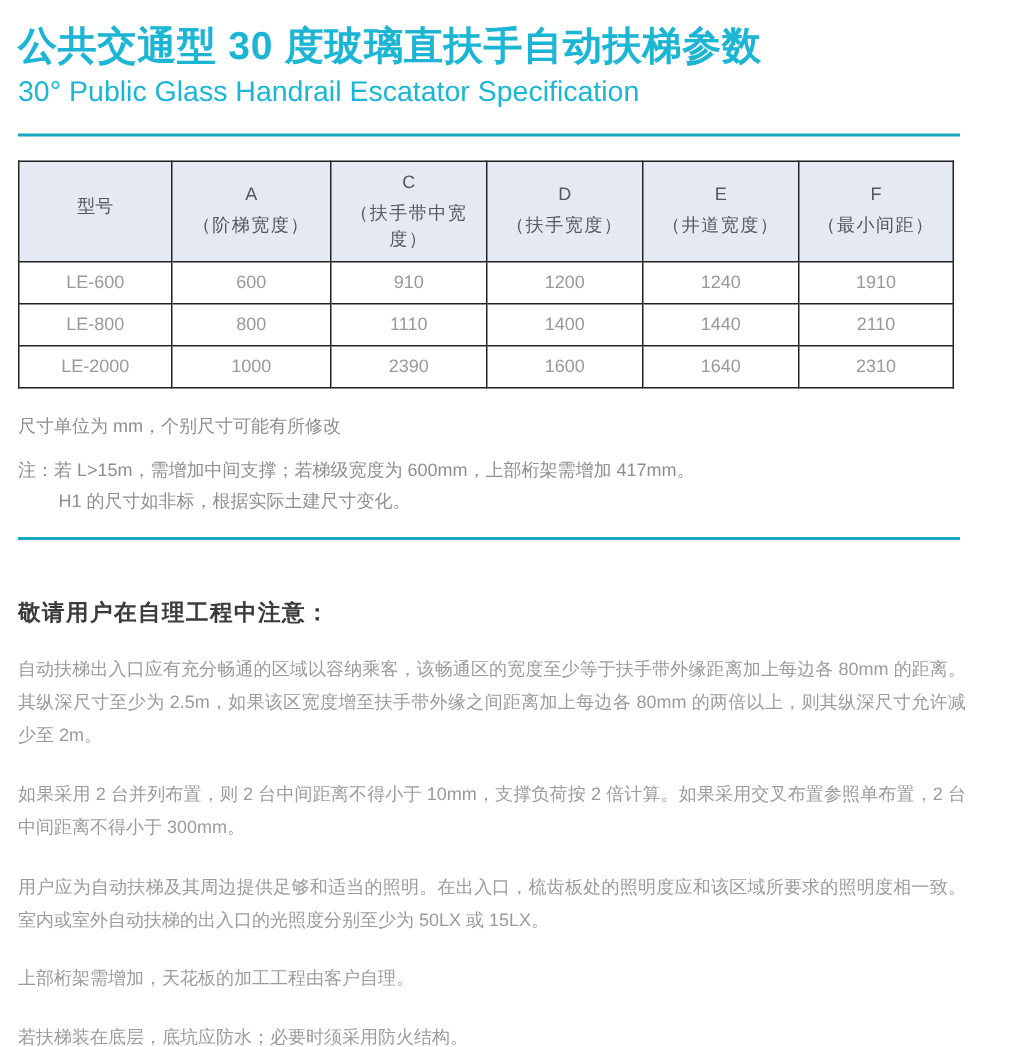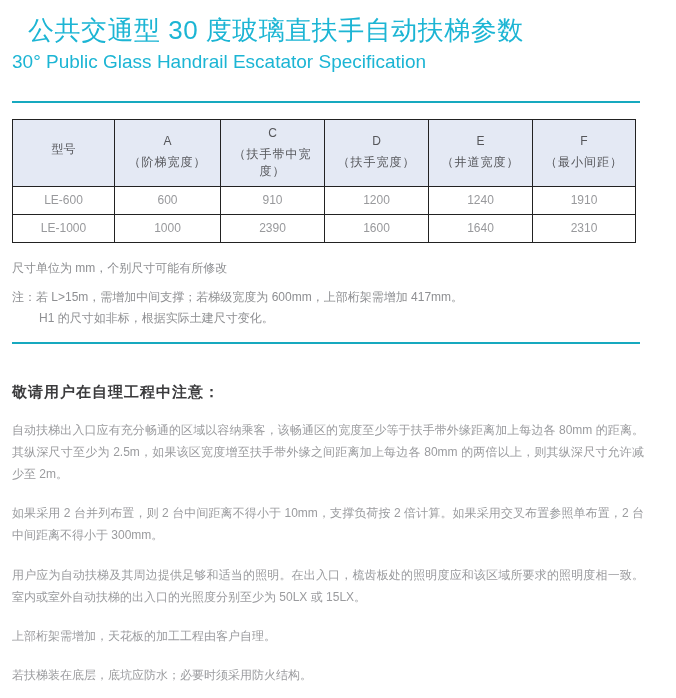--- a/index.html
+++ b/index.html
@@ -16,26 +16,26 @@
   *{box-sizing:border-box;}
   html,body{margin:0;padding:0;}
   body{
     width:676px;height:698px;background:#ffffff;
     font-family:"Liberation Sans", sans-serif;
     -webkit-font-smoothing:antialiased;
   }
   .page{padding:12px 18px 0 12px;}
 
   .title{
-    margin:4px 0 5px 16px;
-    font-size:26px;line-height:1.15;font-weight:400;
+    margin:4px 0 5px 0;
+    font-size:26px;line-height:1.15;font-weight:700;
     color:var(--accent);letter-spacing:0.5px;
   }
   .subtitle{
-    margin:0 0 27px 0;
+    margin:0 0 15px 0;
     font-size:19px;line-height:1.2;font-weight:400;
     color:var(--accent);
   }
   .rule{
     width:628px;height:2px;background:var(--rule);
     border:none;margin:0;
   }
 
   table.spec{
     width:623px;border-collapse:collapse;margin-top:16px;
@@ -127,21 +127,29 @@
     <tbody>
       <tr>
         <td>LE-600</td>
         <td>600</td>
         <td>910</td>
         <td>1200</td>
         <td>1240</td>
         <td>1910</td>
       </tr>
       <tr>
-        <td>LE-1000</td>
+        <td>LE-800</td>
+        <td>800</td>
+        <td>1110</td>
+        <td>1400</td>
+        <td>1440</td>
+        <td>2110</td>
+      </tr>
+      <tr>
+        <td>LE-2000</td>
         <td>1000</td>
         <td>2390</td>
         <td>1600</td>
         <td>1640</td>
         <td>2310</td>
       </tr>
     </tbody>
   </table>
 
   <div class="notes">

